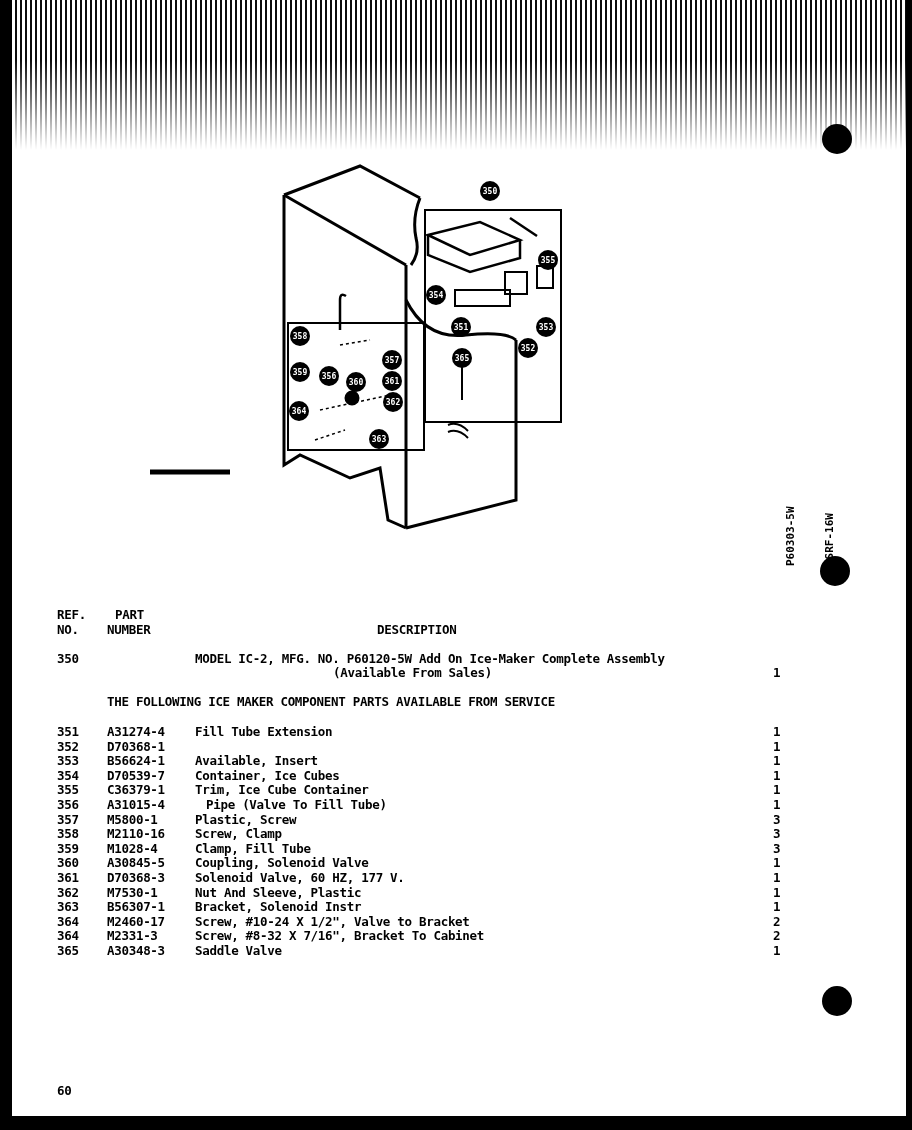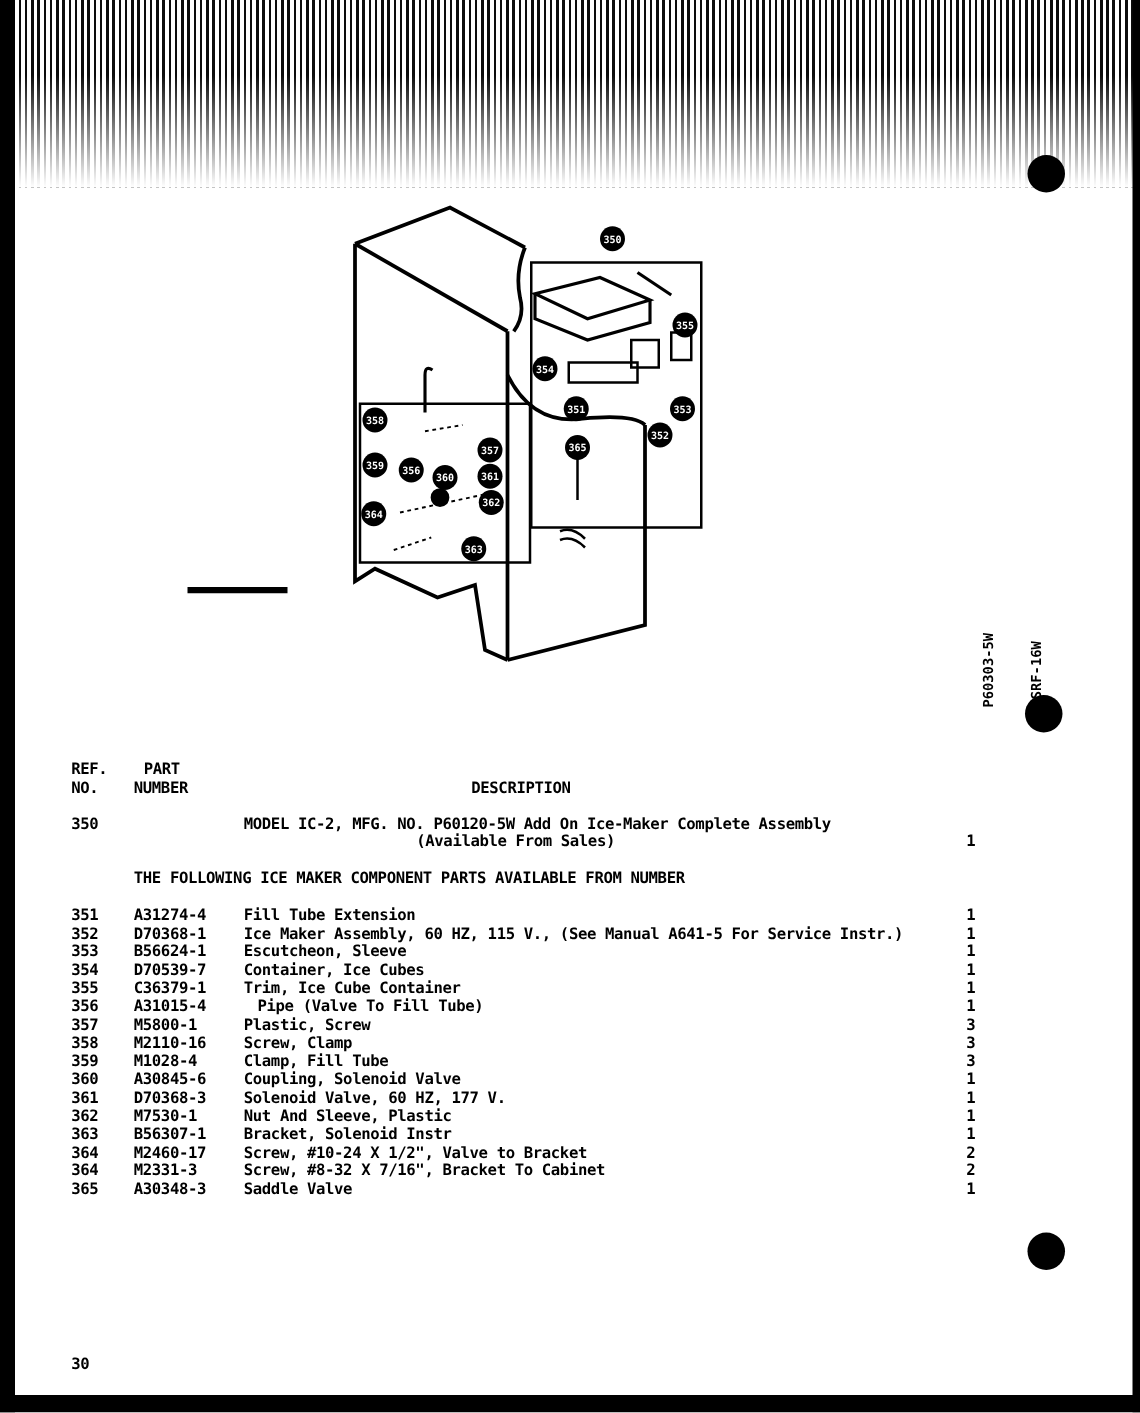--- a/index.html
+++ b/index.html
@@ -113,39 +113,38 @@
 <div class="t" style="left:57px;top:623px;">NO.</div>
 <div class="t" style="left:115px;top:608px;">PART</div>
 <div class="t" style="left:107px;top:623px;">NUMBER</div>
 <div class="t" style="left:377px;top:623px;">DESCRIPTION</div>
 
 <div class="t" style="left:57px;top:652px;">350</div>
 <div class="t" style="left:195px;top:652px;">MODEL IC-2, MFG. NO. P60120-5W Add On Ice-Maker Complete Assembly</div>
 <div class="t" style="left:333px;top:666px;">(Available From Sales)</div>
 <div class="t" style="left:773px;top:666px;">1</div>
 
-<div class="t" style="left:107px;top:695px;">THE FOLLOWING ICE MAKER COMPONENT PARTS AVAILABLE FROM NUMBER</div>
+<div class="t" style="left:107px;top:695px;">THE FOLLOWING ICE MAKER COMPONENT PARTS AVAILABLE FROM SERVICE</div>
 
 <div class="rows">
   <div class="row" style="top:724px;">
       <span style="left:57px">351</span>
       <span style="left:107px">A31274-4</span>
       <span style="left:195px">Fill Tube Extension</span>
       <span style="left:773px">1</span>
     </div>
   <div class="row" style="top:738.6px;">
       <span style="left:57px">352</span>
       <span style="left:107px">D70368-1</span>
-      <span style="left:195px">Ice Maker Assembly, 60 HZ, 115 V., (See Manual A641-5 For Service Instr.)</span>
       <span style="left:773px">1</span>
     </div>
   <div class="row" style="top:753.2px;">
       <span style="left:57px">353</span>
       <span style="left:107px">B56624-1</span>
-      <span style="left:195px">Escutcheon, Sleeve</span>
+      <span style="left:195px">Available, Insert</span>
       <span style="left:773px">1</span>
     </div>
   <div class="row" style="top:767.8px;">
       <span style="left:57px">354</span>
       <span style="left:107px">D70539-7</span>
       <span style="left:195px">Container, Ice Cubes</span>
       <span style="left:773px">1</span>
     </div>
   <div class="row" style="top:782.4px;">
       <span style="left:57px">355</span>
@@ -172,21 +171,21 @@
       <span style="left:773px">3</span>
     </div>
   <div class="row" style="top:840.8px;">
       <span style="left:57px">359</span>
       <span style="left:107px">M1028-4</span>
       <span style="left:195px">Clamp, Fill Tube</span>
       <span style="left:773px">3</span>
     </div>
   <div class="row" style="top:855.4px;">
       <span style="left:57px">360</span>
-      <span style="left:107px">A30845-6</span>
+      <span style="left:107px">A30845-5</span>
       <span style="left:195px">Coupling, Solenoid Valve</span>
       <span style="left:773px">1</span>
     </div>
   <div class="row" style="top:870px;">
       <span style="left:57px">361</span>
       <span style="left:107px">D70368-3</span>
       <span style="left:195px">Solenoid Valve, 60 HZ, 177 V.</span>
       <span style="left:773px">1</span>
     </div>
   <div class="row" style="top:884.6px;">
@@ -214,13 +213,13 @@
       <span style="left:773px">2</span>
     </div>
   <div class="row" style="top:943px;">
       <span style="left:57px">365</span>
       <span style="left:107px">A30348-3</span>
       <span style="left:195px">Saddle Valve</span>
       <span style="left:773px">1</span>
     </div>
 </div>
 
-<div class="t" style="left:57px;top:1084px;">30</div>
+<div class="t" style="left:57px;top:1084px;">60</div>
 
 </body></html>

